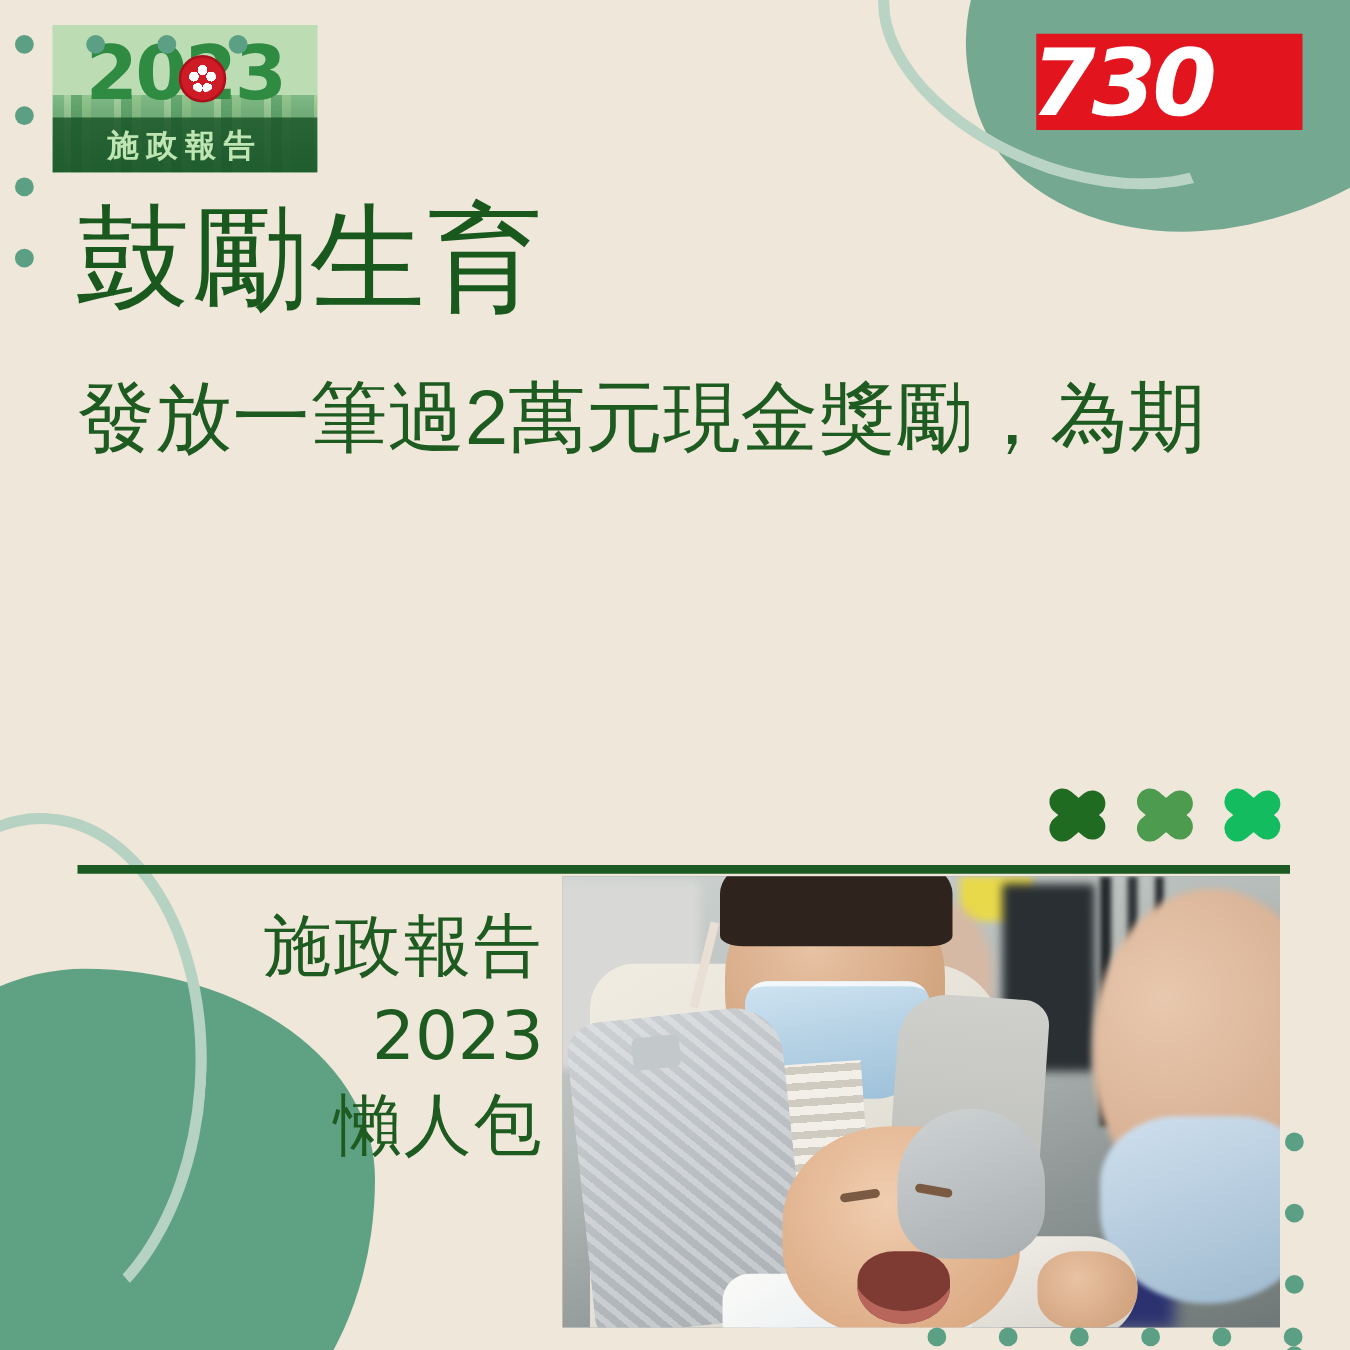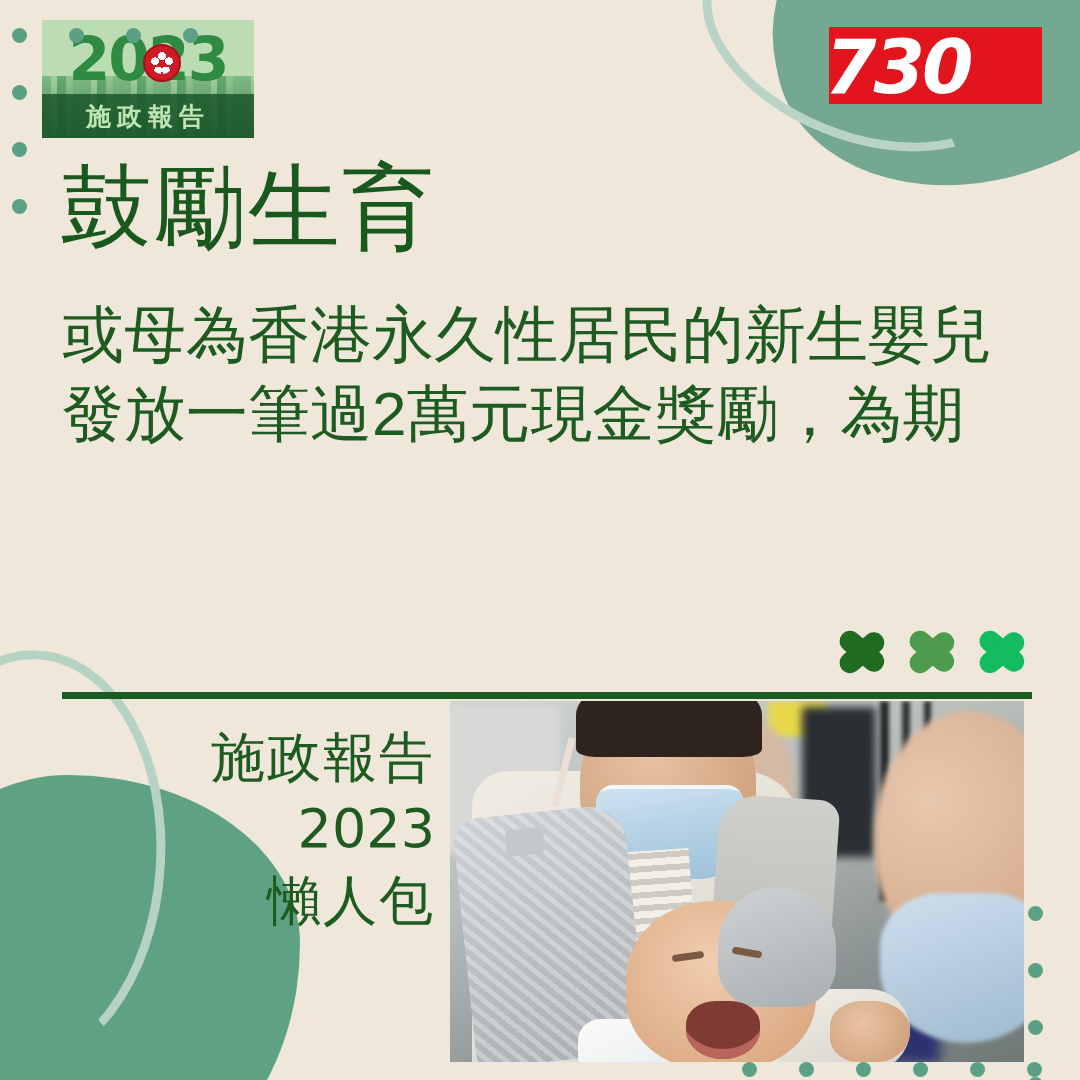--- a/index.html
+++ b/index.html
@@ -383,21 +383,20 @@
     </div>
   </div>
 
   <div id="logo-am730">
     <span id="am730-730">730</span>
   </div>
 
   <div id="headline">鼓勵生育</div>
 
   <div id="body-copy">
-    <div>或母為香港永久性居民的新生嬰兒</div>
     <div>發放一筆過2萬元現金獎勵，為期</div>
   </div>
 
   <div id="chevrons">
     <div class="chev" id="chev1" style="color: rgb(31, 107, 34);"></div>
     <div class="chev" id="chev2" style="color: rgb(76, 155, 79);"></div>
     <div class="chev" id="chev3" style="color: rgb(19, 188, 94);"></div>
   </div>
 
   <div id="divider"></div>

